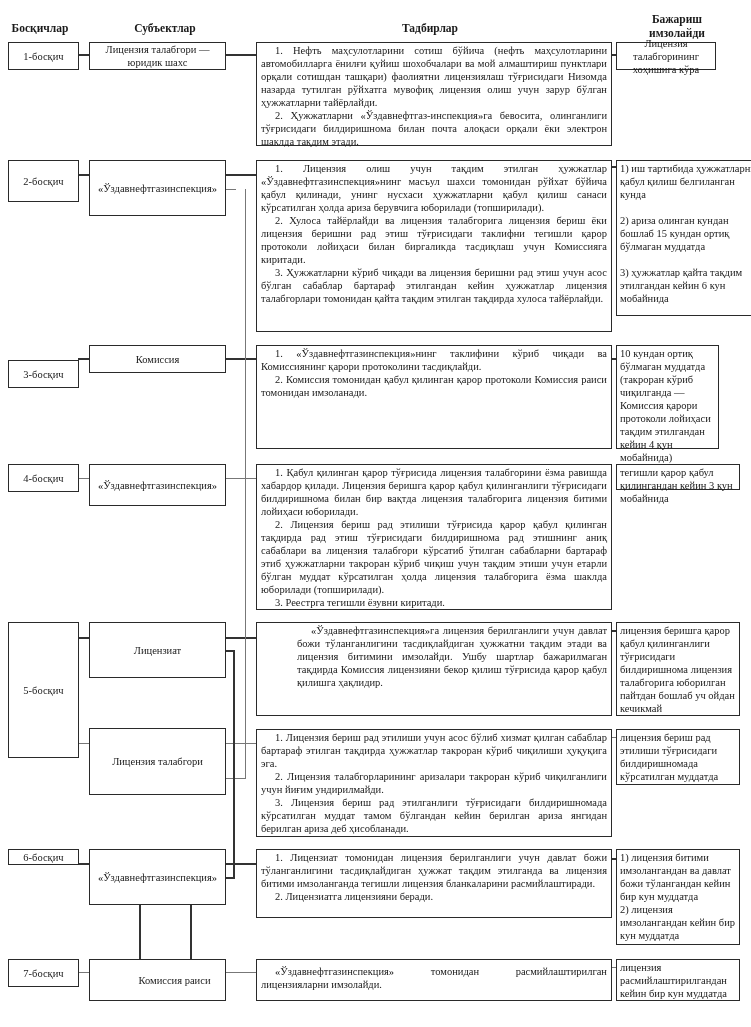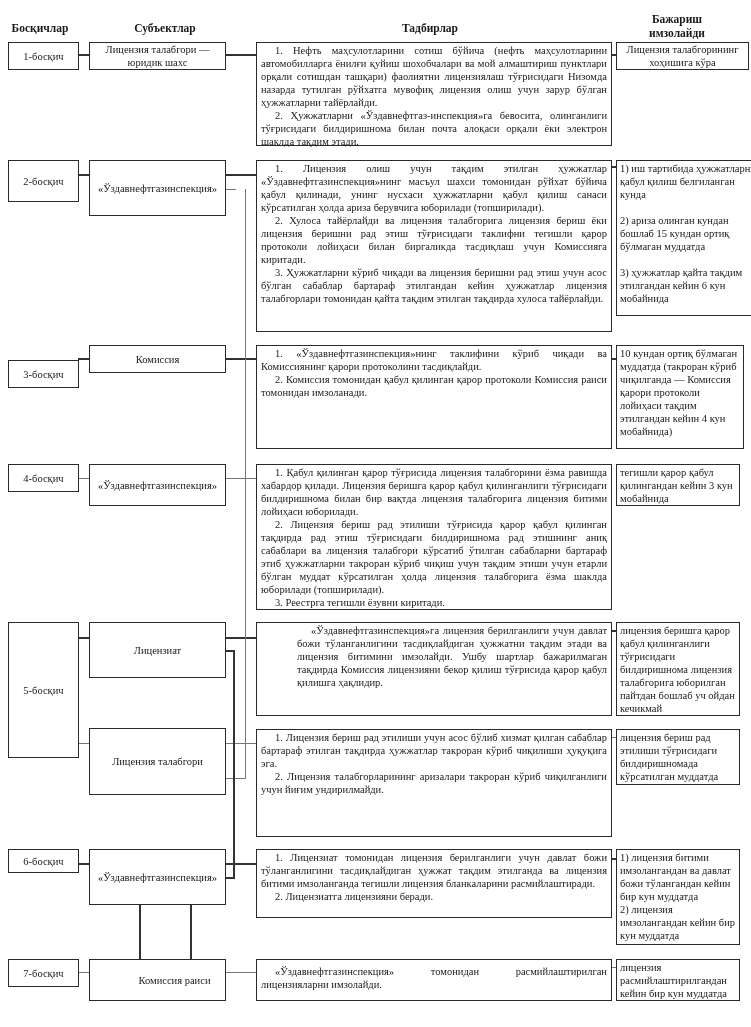--- a/index.html
+++ b/index.html
@@ -66,21 +66,21 @@
 <div class="line" style="left:225px;top:877px;width:10px;height:1.5px;"></div>
 
 <div class="line" style="left:139px;top:904px;width:1.5px;height:55px;"></div>
 <div class="line" style="left:190px;top:904px;width:1.5px;height:55px;"></div>
 
 <div class="box center" style="left:8px;top:42px;width:71px;height:28px;">1-босқич</div>
 <div class="box center" style="left:8px;top:160px;width:71px;height:42px;">2-босқич</div>
 <div class="box center" style="left:8px;top:345px;width:71px;height:28px;margin-top:15px;">3-босқич</div>
 <div class="box center" style="left:8px;top:464px;width:71px;height:28px;">4-босқич</div>
 <div class="box center" style="left:8px;top:622px;width:71px;height:136px;">5-босқич</div>
-<div class="box center" style="left:8px;top:849px;width:71px;height:24px;">6-босқич</div>
+<div class="box center" style="left:8px;top:849px;width:71px;height:16px;">6-босқич</div>
 <div class="box center" style="left:8px;top:959px;width:71px;height:28px;">7-босқич</div>
 
 <div class="box center" style="left:89px;top:42px;width:137px;height:28px;padding:0 6px;">Лицензия талабгори — юридик шахс</div>
 <div class="box center" style="left:89px;top:160px;width:137px;height:56px;">«Ўздавнефтгазинспекция»</div>
 <div class="box center" style="left:89px;top:345px;width:137px;height:28px;">Комиссия</div>
 <div class="box center" style="left:89px;top:464px;width:137px;height:42px;">«Ўздавнефтгазинспекция»</div>
 <div class="box center" style="left:89px;top:622px;width:137px;height:56px;">Лицензиат</div>
 <div class="box center" style="left:89px;top:728px;width:137px;height:67px;">Лицензия талабгори</div>
 <div class="box center" style="left:89px;top:849px;width:137px;height:56px;">«Ўздавнефтгазинспекция»</div>
 <div class="box center" style="left:89px;top:959px;width:137px;height:42px;padding-left:34px;">Комиссия раиси</div>
@@ -102,41 +102,42 @@
   <p>1. Қабул қилинган қарор тўғрисида лицензия талабгорини ёзма равишда хабардор қилади. Лицензия беришга қарор қабул қилинганлиги тўғрисидаги билдиришнома билан бир вақтда лицензия талабгорига лицензия битими лойиҳаси юборилади.</p>
   <p>2. Лицензия бериш рад этилиши тўғрисида қарор қабул қилинган тақдирда рад этиш тўғрисидаги билдиришнома рад этишнинг аниқ сабаблари ва лицензия талабгори кўрсатиб ўтилган сабабларни бартараф этиб ҳужжатларни такроран кўриб чиқиш учун тақдим этиши учун етарли бўлган муддат кўрсатилган ҳолда лицензия талабгорига ёзма шаклда юборилади (топширилади).</p>
   <p>3. Реестрга тегишли ёзувни киритади.</p>
 </div>
 <div class="box desc" style="left:256px;top:622px;width:356px;height:94px;padding-left:40px;">
   <p>«Ўздавнефтгазинспекция»га лицензия берилганлиги учун давлат божи тўланганлигини тасдиқлайдиган ҳужжатни тақдим этади ва лицензия битимини имзолайди. Ушбу шартлар бажарилмаган тақдирда Комиссия лицензияни бекор қилиш тўғрисида қарор қабул қилишга ҳақлидир.</p>
 </div>
 <div class="box desc" style="left:256px;top:729px;width:356px;height:108px;">
   <p>1. Лицензия бериш рад этилиши учун асос бўлиб хизмат қилган сабаблар бартараф этилган тақдирда ҳужжатлар такроран кўриб чиқилиши ҳуқуқига эга.</p>
   <p>2. Лицензия талабгорларининг аризалари такроран кўриб чиқилганлиги учун йиғим ундирилмайди.</p>
+  <p>3. Лицензия бериш рад этилганлиги тўғрисидаги билдиришномада кўрсатилган муддат тамом бўлгандан кейин берилган ариза янгидан берилган ариза деб ҳисобланади.</p>
 </div>
 <div class="box desc" style="left:256px;top:849px;width:356px;height:69px;">
   <p>1. Лицензиат томонидан лицензия берилганлиги учун давлат божи тўланганлигини тасдиқлайдиган ҳужжат тақдим этилганда ва лицензия битими имзоланганда тегишли лицензия бланкаларини расмийлаштиради.</p>
   <p>2. Лицензиатга лицензияни беради.</p>
 </div>
 <div class="box desc" style="left:256px;top:959px;width:356px;height:42px;padding-top:5px;">
   <p>«Ўздавнефтгазинспекция» томонидан расмийлаштирилган лицензияларни имзолайди.</p>
 </div>
 
-<div class="box term center" style="left:616px;top:42px;width:133px;height:28px;">
+<div class="box term center" style="left:616px;top:42px;width:100px;height:28px;">
   <p style="text-align:center;">Лицензия талабгорининг хоҳишига кўра</p>
 </div>
 <div class="box term" style="left:616px;top:160px;width:148px;height:156px;">
   <p style="margin-bottom:13px;">1) иш тартибида ҳужжатларни қабул қилиш белгиланган кунда</p>
   <p style="margin-bottom:13px;">2) ариза олинган кундан бошлаб 15 кундан ортиқ бўлмаган муддатда</p>
   <p>3) ҳужжатлар қайта тақдим этилгандан кейин 6 кун мобайнида</p>
 </div>
-<div class="box term" style="left:616px;top:345px;width:128px;height:104px;">
+<div class="box term" style="left:616px;top:345px;width:103px;height:104px;">
   <p>10 кундан ортиқ бўлмаган муддатда (такроран кўриб чиқилганда — Комиссия қарори протоколи лойиҳаси тақдим этилгандан кейин 4 кун мобайнида)</p>
 </div>
-<div class="box term" style="left:616px;top:464px;width:124px;height:42px;">
+<div class="box term" style="left:616px;top:464px;width:124px;height:26px;">
   <p>тегишли қарор қабул қилингандан кейин 3 кун мобайнида</p>
 </div>
 <div class="box term" style="left:616px;top:622px;width:124px;height:94px;">
   <p>лицензия беришга қарор қабул қилинганлиги тўғрисидаги билдиришнома лицензия талабгорига юборилган пайтдан бошлаб уч ойдан кечикмай</p>
 </div>
 <div class="box term" style="left:616px;top:729px;width:124px;height:56px;">
   <p>лицензия бериш рад этилиши тўғрисидаги билдиришномада кўрсатилган муддатда</p>
 </div>
 <div class="box term" style="left:616px;top:849px;width:124px;height:96px;">
   <p>1) лицензия битими имзолангандан ва давлат божи тўлангандан кейин бир кун муддатда</p>

